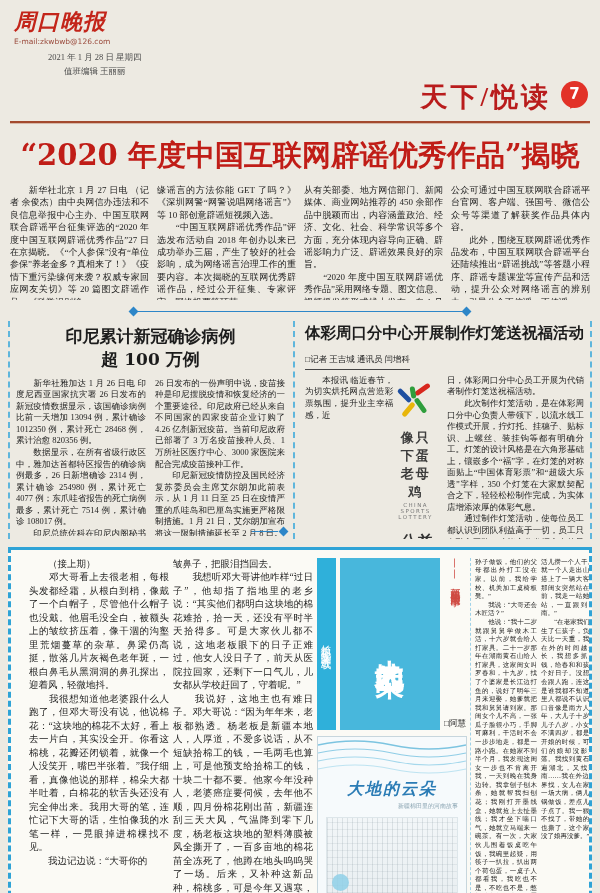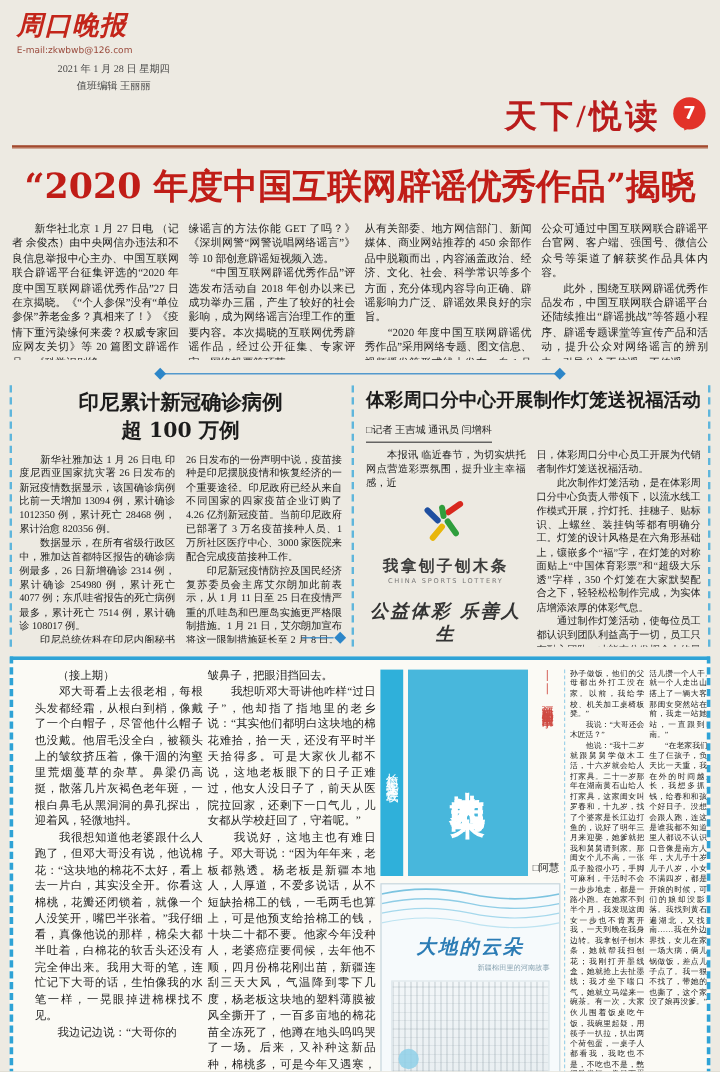--- a/index.html
+++ b/index.html
@@ -35,21 +35,21 @@
                 font-family:"DejaVu Serif",serif;margin:2px 0 7px;}
   .two-cols{display:flex;gap:9px;height:158px;overflow:hidden;}
   .two-cols .col{font-size:8.5px;line-height:1.36;}
   .end-diamond{position:absolute;right:6px;bottom:4px;display:flex;align-items:center;}
   .end-diamond .line{width:26px;height:1px;background:#2d86c8;margin-right:2px;}
   .lot-headline{font-size:15.5px;font-weight:bold;font-family:"DejaVu Serif",serif;
                 letter-spacing:0px;margin:0 0 4px;white-space:nowrap;}
   .byline{font-size:8.5px;color:#222;border-bottom:1px solid #444;display:inline-block;
           padding-bottom:3px;margin-bottom:5px;}
   .lot-cols{display:flex;gap:9px;height:168px;overflow:hidden;}
-  .lot-left{width:133px;display:flex;flex-direction:column;font-size:8.5px;}
+  .lot-left{width:133px;display:flex;flex-direction:row;font-size:8.5px;}
   .lot-left .txt{font-size:8.5px;line-height:1.36;text-align:justify;white-space:pre-wrap;}
   .lot-right{flex:1;font-size:8.5px;line-height:1.36;text-align:justify;white-space:pre-wrap;overflow:hidden;}
   .logo-block{margin-top:10px;text-align:center;}
   .logo-mark{position:relative;width:44px;height:40px;margin:0 auto 4px;}
   .logo-mark i{position:absolute;display:block;width:17px;height:5px;border-radius:3px;}
   .logo-mark .s1{background:#d8281e;top:2px;left:20px;transform:rotate(-35deg);}
   .logo-mark .s2{background:#1f4fa0;top:8px;left:2px;transform:rotate(45deg);}
   .logo-mark .s3{background:#2f9e3c;top:18px;left:18px;transform:rotate(55deg);}
   .logo-mark .s4{background:#e8b60a;top:22px;left:6px;transform:rotate(-50deg);}
   .logo-mark .s5{background:#2f9e3c;top:5px;left:13px;transform:rotate(80deg);width:12px;}
@@ -158,21 +158,21 @@
         <div class="lot-left">
           <div class="txt">　　本报讯 临近春节，为切实烘托网点营造彩票氛围，提升业主幸福感，近</div>
           <div class="logo-block">
             <div class="logo-mark">
               <i class="s1"></i>
                 <i class="s2"></i>
                 <i class="s3"></i>
                 <i class="s4"></i>
                 <i class="s5"></i>
             </div>
-            <div class="logo-name">我拿刨子刨木条</div>
+            <div class="logo-name">像只下蛋老母鸡</div>
             <div class="logo-en">CHINA SPORTS LOTTERY</div>
             <div class="logo-slogan">公益体彩 乐善人生</div>
           </div>
         </div>
         <div class="lot-right">日，体彩周口分中心员工开展为代销者制作灯笼送祝福活动。
 　　此次制作灯笼活动，是在体彩周口分中心负责人带领下，以流水线工作模式开展，拧灯托、挂穗子、贴标识、上螺丝、装挂钩等都有明确分工。灯笼的设计风格是在六角形基础上，镶嵌多个“福”字，在灯笼的对称面贴上“中国体育彩票”和“超级大乐透”字样，350 个灯笼在大家默契配合之下，轻轻松松制作完成，为实体店增添浓厚的体彩气息。
 　　通过制作灯笼活动，使每位员工都认识到团队利益高于一切，员工只有融入团队，才能充分发挥个人的最大亮点。</div>
       </div>
     </div>
   </div>

